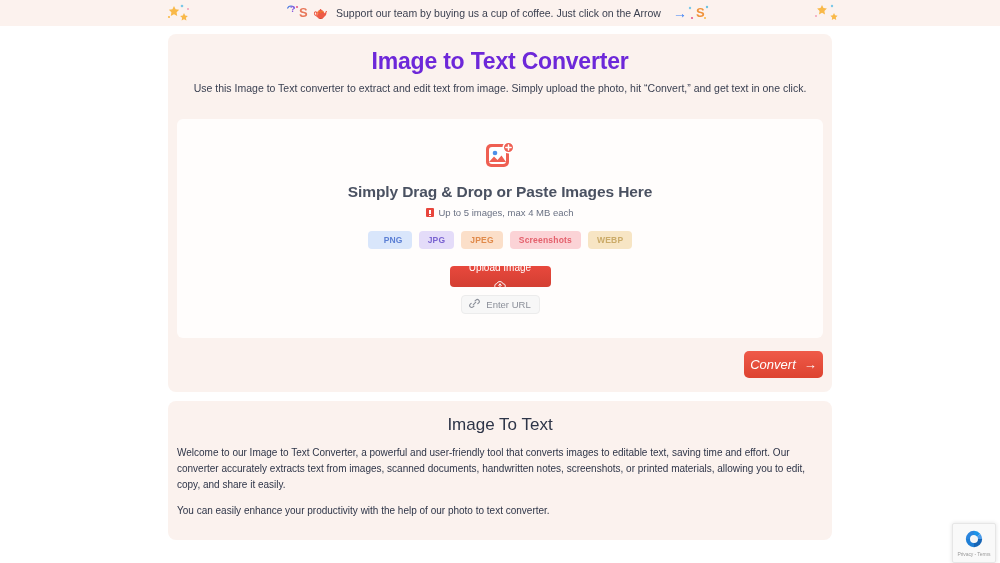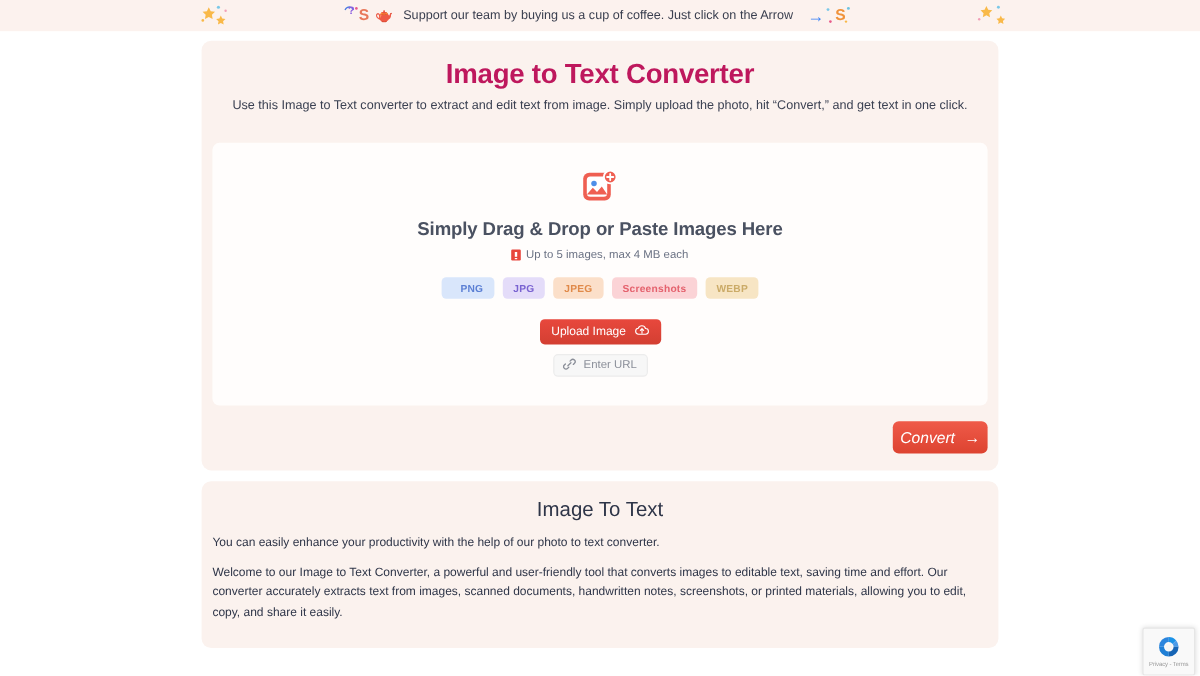--- a/index.html
+++ b/index.html
@@ -86,21 +86,21 @@
   
   .main { padding: 0 168px; }
   .card {
     background: #fbf2ee;
     border-radius: 8px;
     margin-top: 8px;
   }
   .hero { padding: 14px 10px 16px; }
   .hero h1 {
     text-align: center; font-size: 23px; font-weight: bold;
-    color: #be185d; letter-spacing: -0.2px;
+    color: #6d28d9; letter-spacing: -0.2px;
   }
   .hero-sub {
     text-align: center; font-size: 10.5px; color: #3b4152;
     margin-top: 7px;
   }
 
   .dropzone {
     background: #fffdfc;
     border-radius: 6px;
     margin: 9px 9px 0;
@@ -135,20 +135,21 @@
     letter-spacing: 0.2px;
   }
   .btn-upload {
     margin: 17px auto 0;
     display: flex; align-items: center; justify-content: center; gap: 7px;
     width: 101px; height: 21px;
     background: linear-gradient(180deg, #e8483d 0%, #d33f32 100%);
     color: #fff; border: none; border-radius: 4px;
     font-size: 10px; font-family: "Liberation Sans", sans-serif;
     cursor: pointer;
+    flex-direction: column;
   }
   .btn-url {
     margin: 8px auto 0;
     display: flex; align-items: center; justify-content: center; gap: 6px;
     width: 79px; height: 19px;
     background: #f7f7f7; color: #8b8f99;
     border: 1px solid #ececec; border-radius: 4px;
     font-size: 9.5px; font-family: "Liberation Sans", sans-serif;
     cursor: pointer;
   }
@@ -302,22 +303,22 @@
       <div class="convert-row">
         <button class="btn-convert">
           <span>Convert</span>
           <span>→</span>
         </button>
       </div>
     </div>
 
     <div class="content">
       <h2>Image To Text</h2>
+      <p>Welcome to our Image to Text Converter, a powerful and user-friendly tool that converts images to editable text, saving time and effort. Our converter accurately extracts text from images, scanned documents, handwritten notes, screenshots, or printed materials, allowing you to edit, copy, and share it easily.</p>
       <p>You can easily enhance your productivity with the help of our photo to text converter.</p>
-      <p>Welcome to our Image to Text Converter, a powerful and user-friendly tool that converts images to editable text, saving time and effort. Our converter accurately extracts text from images, scanned documents, handwritten notes, screenshots, or printed materials, allowing you to edit, copy, and share it easily.</p>
 
     </div>
   </div>
 
   <div class="recaptcha">
     <span class="recaptcha-logo">
       <svg width="20" height="20" viewBox="0 0 24 24">
         <path d="M12 2.2a9.8 9.8 0 0 1 7.4 3.4l-3.6 3.6A4.8 4.8 0 0 0 12 7.2V2.2z" fill="#1c93e8"></path>
         <path d="M19.4 5.6A9.8 9.8 0 0 1 21.8 12h-5a4.8 4.8 0 0 0-1-2.9l3.6-3.5z" fill="#4a9ae8"></path>
         <path d="M12 21.8A9.8 9.8 0 0 1 2.2 12h5a4.8 4.8 0 0 0 4.8 4.8v5z" fill="#1f7fd6"></path>

